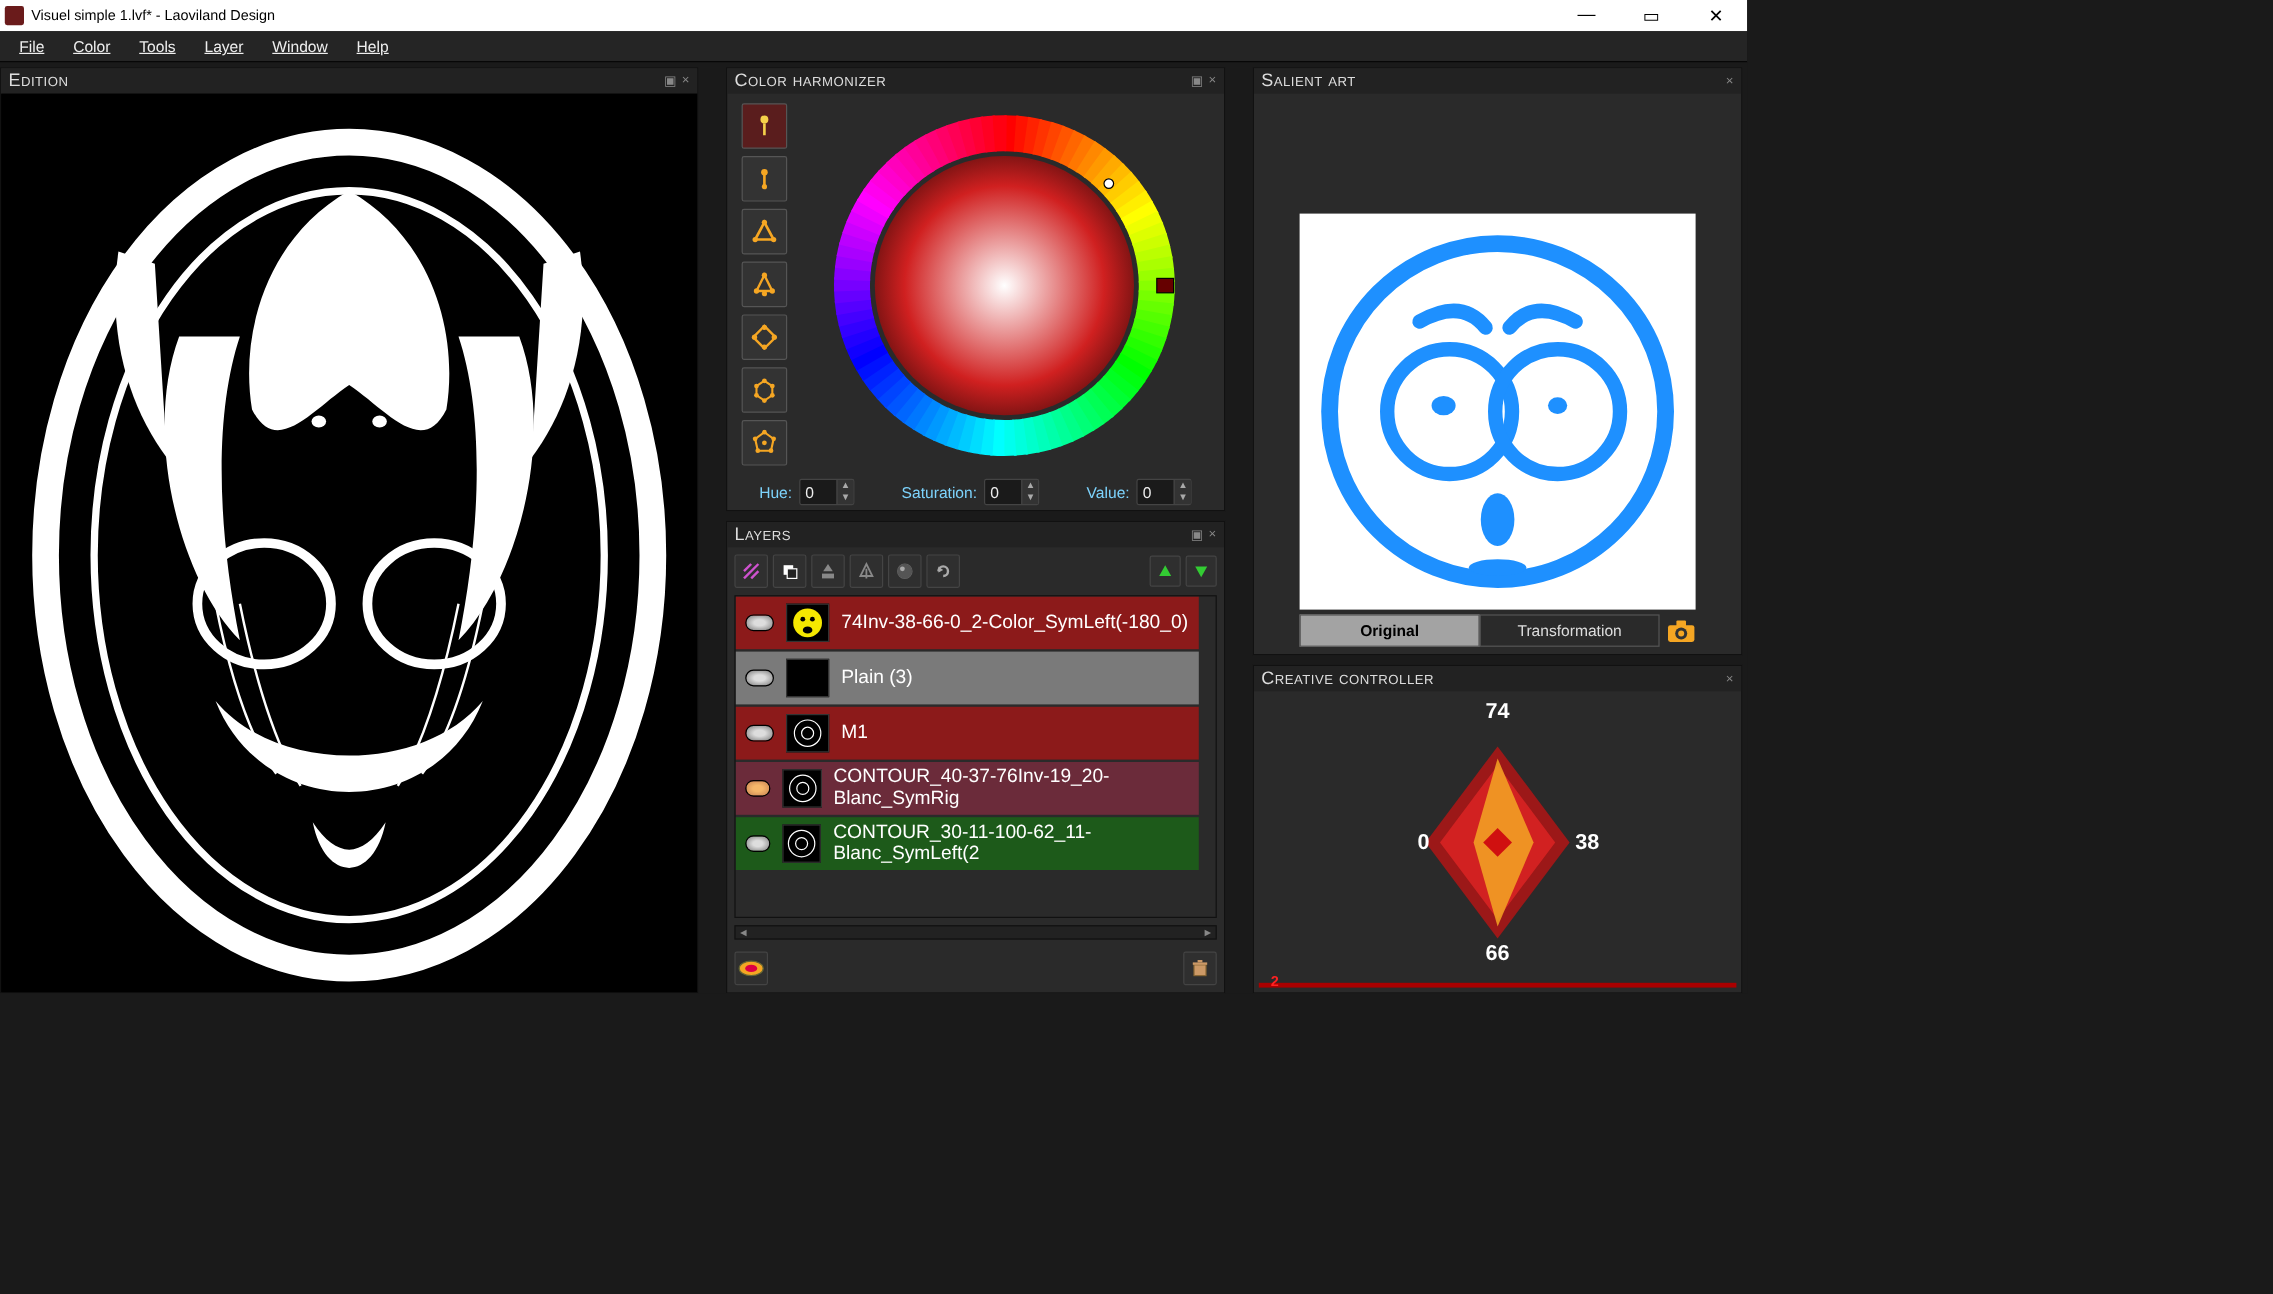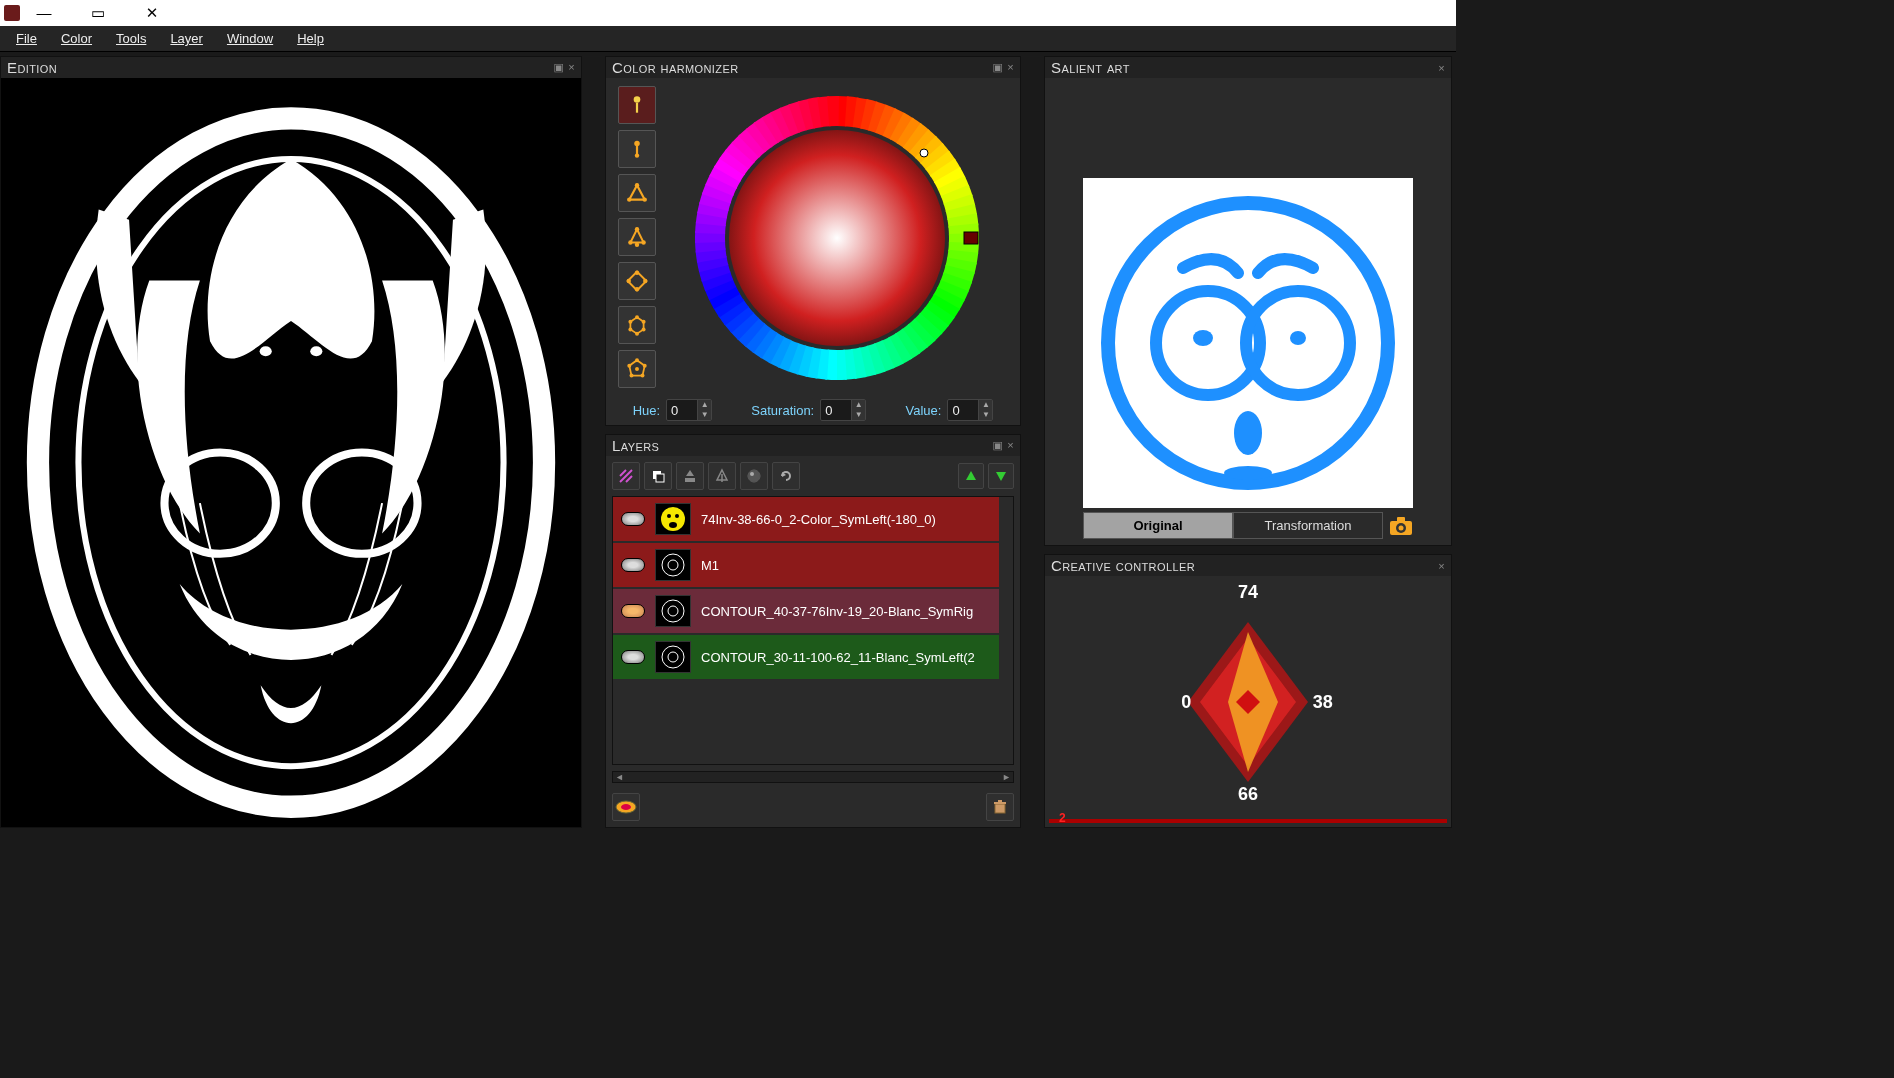--- a/index.html
+++ b/index.html
@@ -143,21 +143,21 @@
 }
 .layer-row .vis-toggle{
   width:24px; height:14px; border-radius:7px;
   background:radial-gradient(ellipse at center,#ddd 30%,#888 90%);
   border:1px solid #000;
 }
 .layer-row .vis-toggle.green{ background:radial-gradient(ellipse at center,#f5b76a 30%,#c85 90%);}
 .layer-row .thumb{
   width:36px; height:32px; background:#000; border:1px solid #333; display:flex;align-items:center;justify-content:center;
 }
-.layer-row .name{ font-size:13px; }
+.layer-row .name{ font-size:16px; }
 .layer-list::-webkit-scrollbar{width:14px;background:#222;}
 .layer-list::-webkit-scrollbar-thumb{background:#555;}
 .layer-scroll-h{height:12px;background:#222;border:1px solid #111;display:flex;justify-content:space-between;padding:0 2px;font-size:9px;color:#888;}
 .layers-footer{display:flex;justify-content:space-between;align-items:center;padding-top:4px;}
 
 .salient-body{flex:1;display:flex;flex-direction:column;align-items:center;padding:6px;gap:4px;}
 .salient-preview{
   background:#fff; width:330px; height:330px; display:flex;align-items:center;justify-content:center;
 }
 .salient-tabs{display:flex;width:330px;align-items:center;}
@@ -171,20 +171,21 @@
 .cc-label{position:absolute;color:#fff;font-size:18px;font-weight:bold;}
 .creative-body svg{width:200px;height:200px;}
 .cc-slider{position:absolute;bottom:4px;left:4px;right:4px;height:4px;background:#a00;}
 .cc-slider-knob{position:absolute;bottom:2px;left:14px;color:#f22;font-size:12px;font-weight:bold;}
 </style>
 </head>
 <body>
 
 <div class="titlebar">
   <span class="app-icon"></span>
+  <span class="title-text">Visuel simple 1.lvf* - Laoviland Design</span>
   <div class="win-controls">
     <span class="win-btn">—</span>
     <span class="win-btn">▭</span>
     <span class="win-btn">✕</span>
   </div>
 </div>
 
 <div class="menubar">
   <div class="menu-item"><span class="ul">File</span></div>
   <div class="menu-item"><span class="ul">Color</span></div>
@@ -526,20 +527,25 @@
               <div class="thumb">
                 <svg width="30" height="28">
                   <circle cx="15" cy="14" r="12" fill="#f5e800"></circle>
                   <circle cx="11" cy="11" r="2" fill="#000"></circle>
                   <circle cx="19" cy="11" r="2" fill="#000"></circle>
                   <ellipse cx="15" cy="20" rx="4" ry="3" fill="#000"></ellipse>
                 </svg>
               </div>
               <div class="name">74Inv-38-66-0_2-Color_SymLeft(-180_0)</div>
             </div>
+            <div class="layer-row" style="background: rgb(122, 122, 122);">
+              <div class="vis-toggle"></div>
+              <div class="thumb" style="background: rgb(0, 0, 0);"></div>
+              <div class="name">Plain (3)</div>
+            </div>
             <div class="layer-row" style="background: rgb(140, 26, 26);">
               <div class="vis-toggle"></div>
               <div class="thumb">
                 <svg width="30" height="28">
                   <circle cx="15" cy="14" r="11" fill="none" stroke="#fff" stroke-width="1"></circle>
                   <circle cx="15" cy="14" r="5" fill="none" stroke="#fff" stroke-width="1"></circle>
                 </svg>
               </div>
               <div class="name">M1</div>
             </div>

